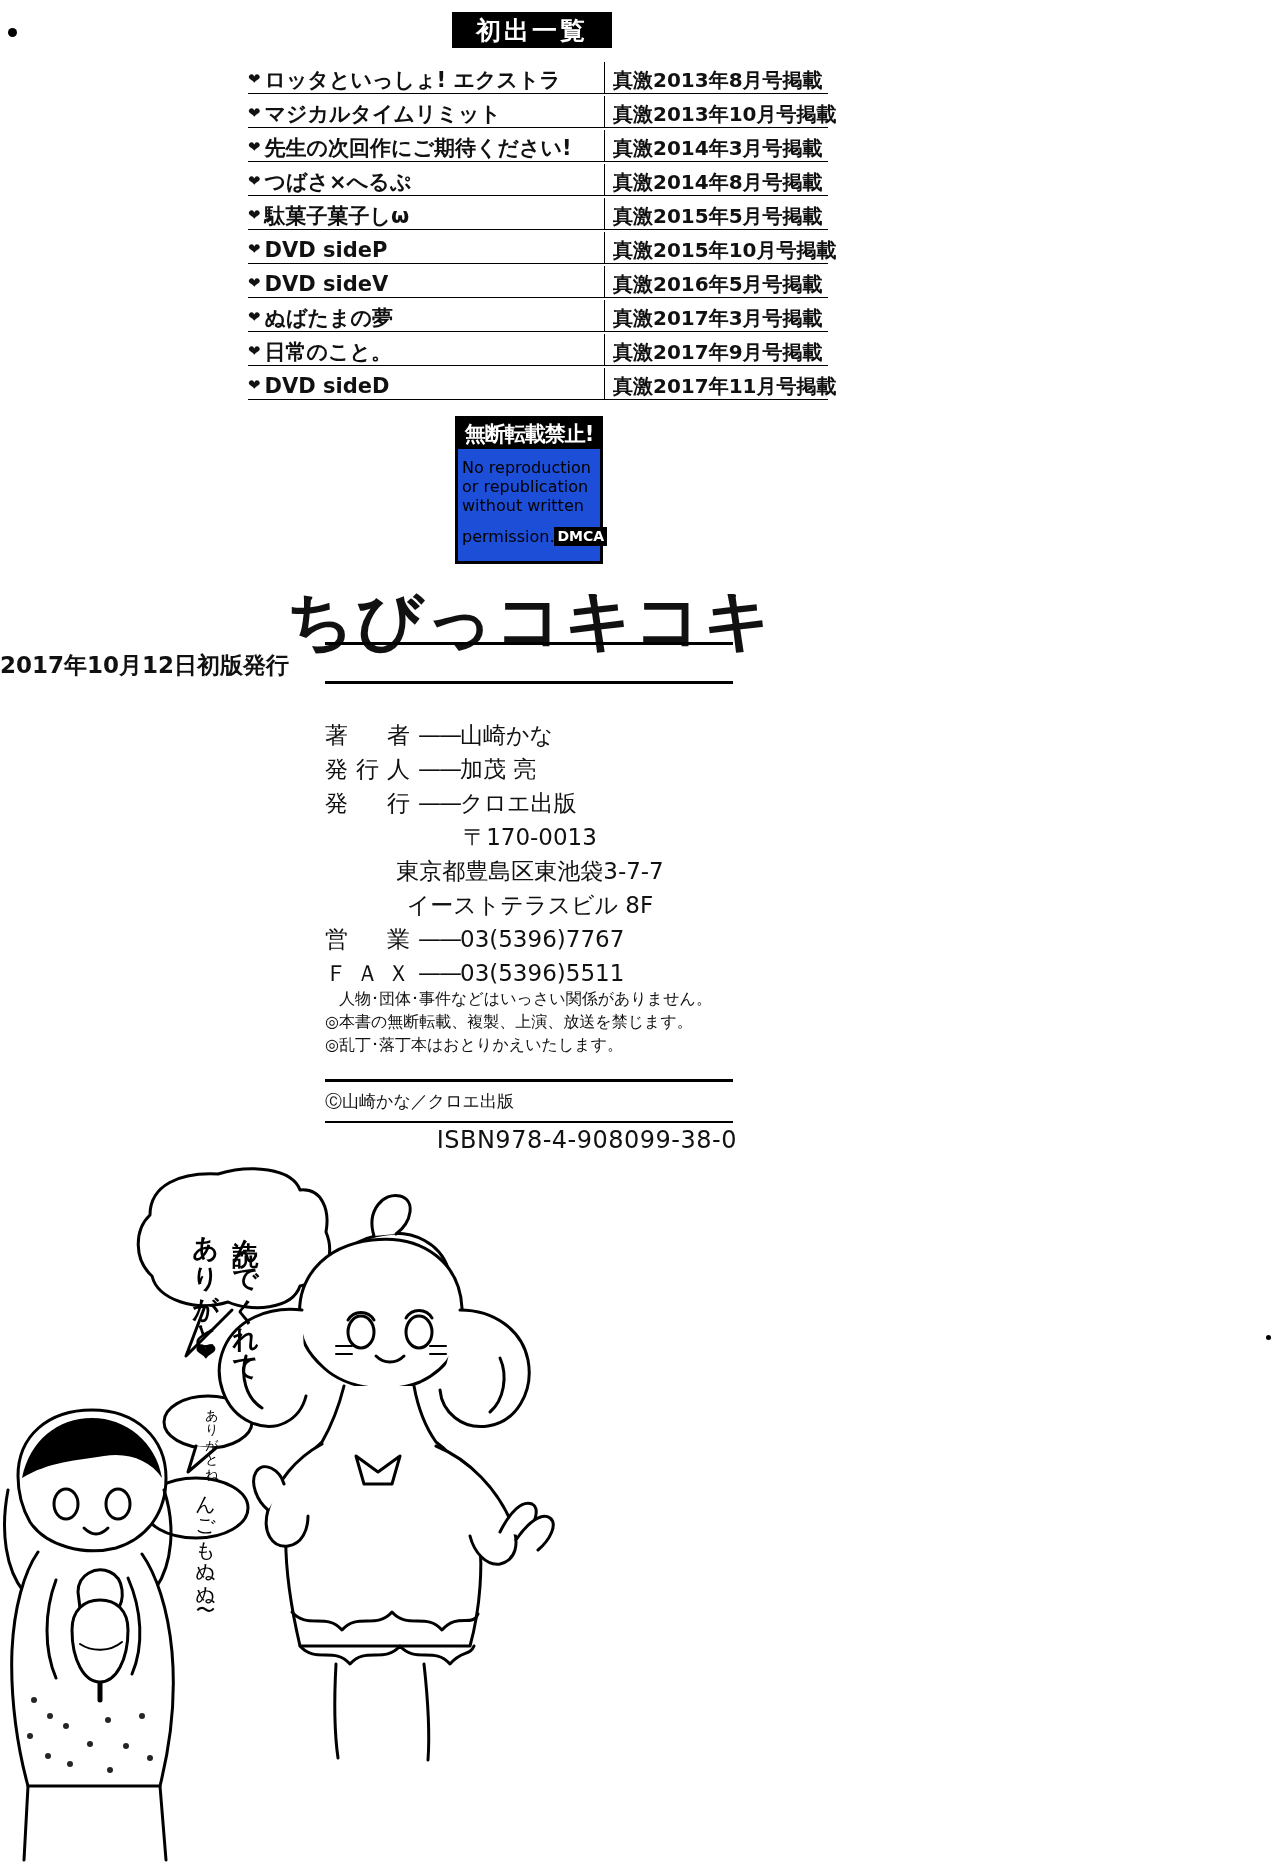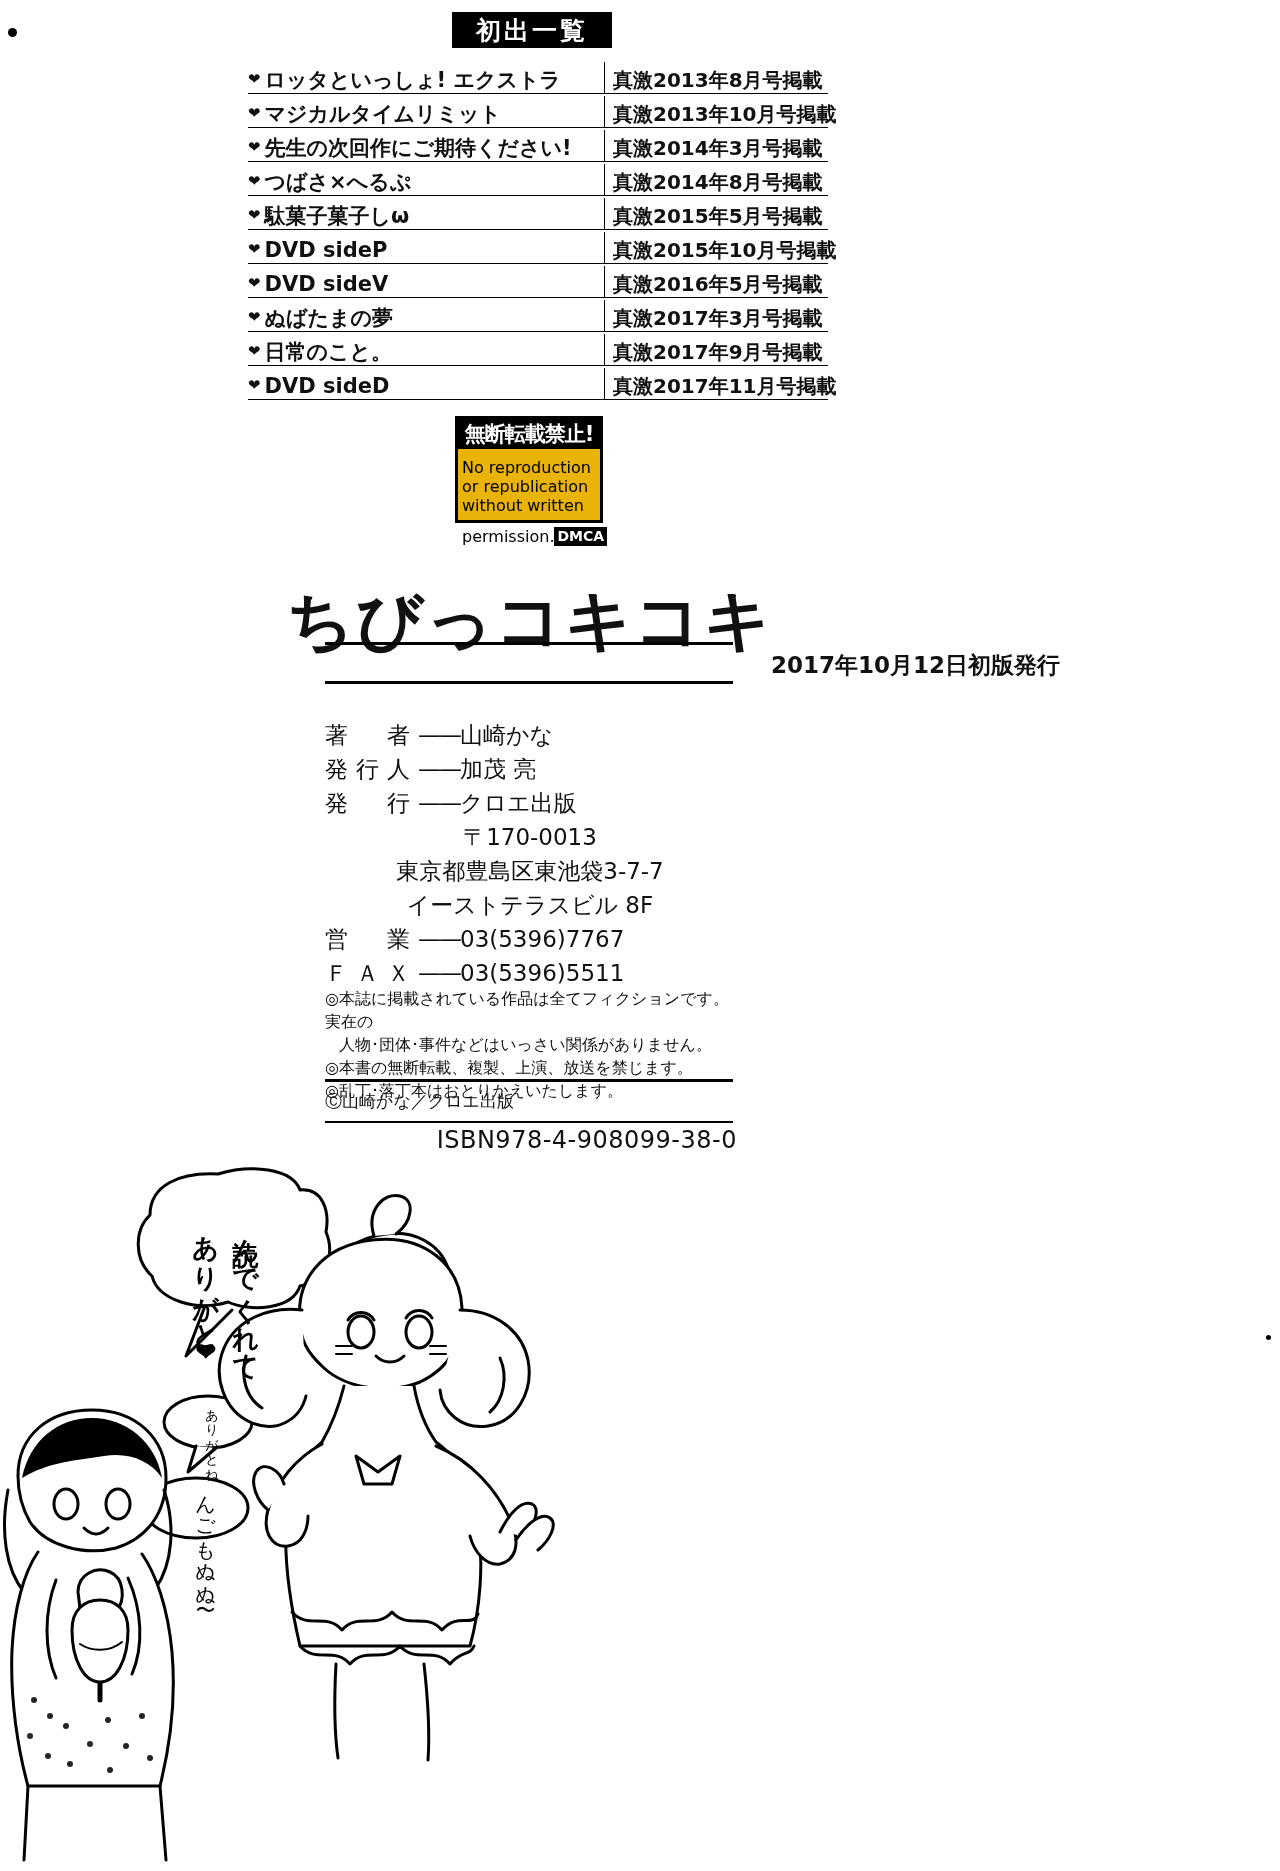--- a/index.html
+++ b/index.html
@@ -79,23 +79,23 @@
     display: flex;
     align-items: flex-end;
   }
 
   
   .dmca {
     position: absolute;
     left: 455px;
     top: 416px;
     width: 148px;
-    height: 107px;
+    height: 148px;
     border: 3px solid #000;
-    background: #eab308;
+    background: #1d4ed8;
     box-sizing: border-box;
     padding: 0;
   }
   .dmca-top {
     background: #000;
     color: #fff;
     font-size: 21px;
     font-weight: bold;
     text-align: center;
     line-height: 30px;
@@ -128,21 +128,21 @@
     font-size: 66px;
     font-weight: bold;
     letter-spacing: 2px;
     line-height: 1.1;
   }
   .colophon-date {
     position: absolute;
     left: 0;
     top: 650px;
     width: 1060px;
-    text-align: right;
+    text-align: left;
     font-size: 23px;
     font-weight: bold;
   }
   .rule {
     position: absolute;
     background: #000;
   }
   .rule-a { left: 325px; top: 642px; width: 408px; height: 3px; }
   .rule-b { left: 325px; top: 681px; width: 408px; height: 3px; }
   .rule-c { left: 325px; top: 1079px; width: 408px; height: 3px; }
@@ -356,21 +356,20 @@
       <span class="imp-val">03(5396)7767</span>
     </div>
     <div class="imp-row">
       <span class="imp-label">ＦＡＸ</span>
       <span class="imp-dash">——</span>
       <span class="imp-val">03(5396)5511</span>
     </div>
   </div>
 
 <div class="notes" id="notes-container">
-    <p>◎本誌に掲載されている作品は全てフィクションです。実在の</p>
     <p class="indent">人物･団体･事件などはいっさい関係がありません。</p>
     <p>◎本書の無断転載、複製、上演、放送を禁じます。</p>
     <p>◎乱丁･落丁本はおとりかえいたします。</p>
   </div>
 
 <div class="rule rule-c"></div>
 <div class="copyright">Ⓒ山崎かな／クロエ出版</div>
 <div class="rule rule-d"></div>
 <div class="isbn">ISBN978-4-908099-38-0</div>
 

